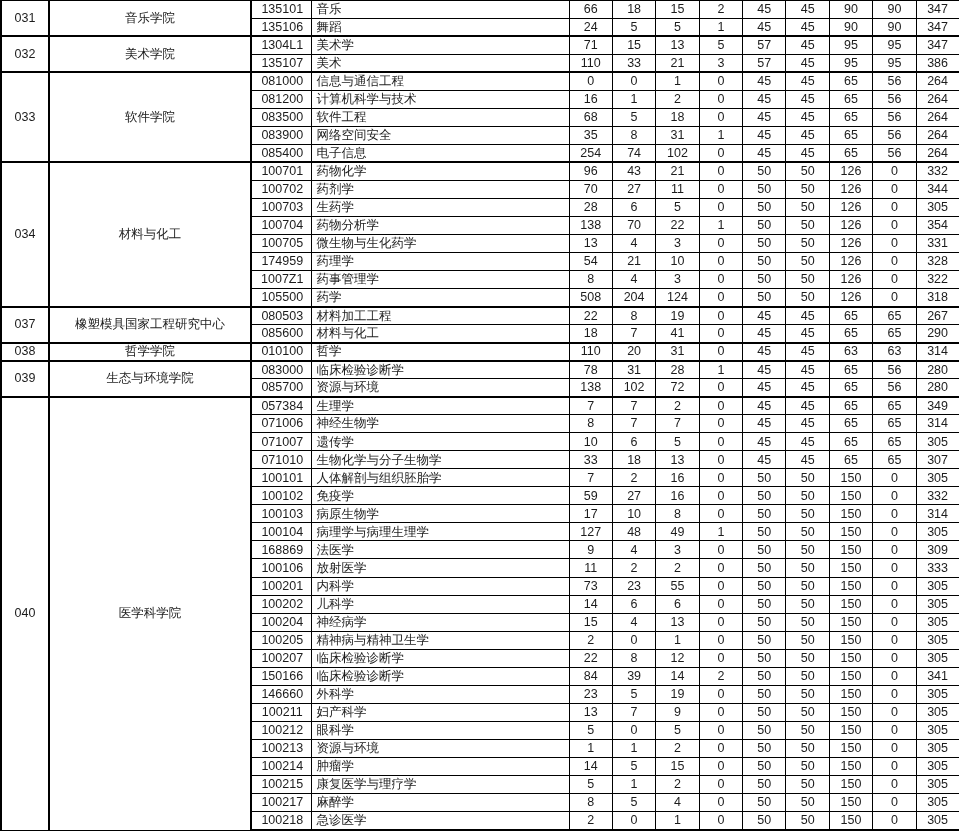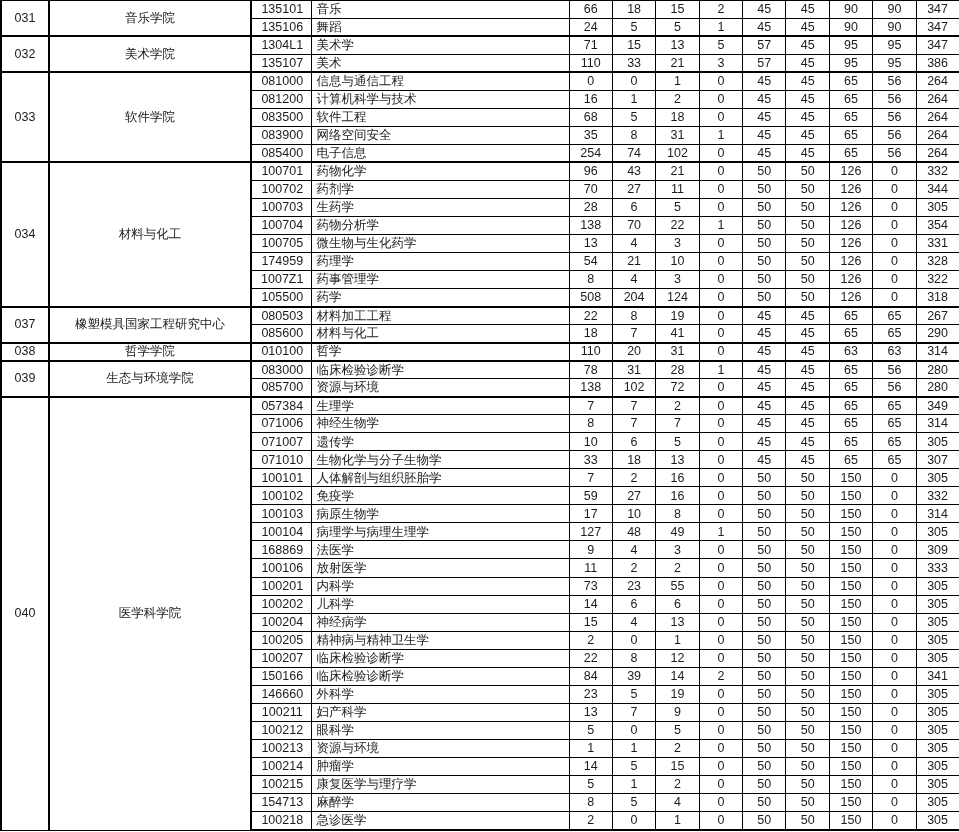--- a/index.html
+++ b/index.html
@@ -668,21 +668,21 @@
         <td class="value-cell" data-name="value-cell">1</td>
         <td class="value-cell" data-name="value-cell">2</td>
         <td class="value-cell" data-name="value-cell">0</td>
         <td class="value-cell" data-name="value-cell">50</td>
         <td class="value-cell" data-name="value-cell">50</td>
         <td class="value-cell" data-name="value-cell">150</td>
         <td class="value-cell" data-name="value-cell">0</td>
         <td class="value-cell value-last" data-name="value-cell">305</td>
       </tr>
       <tr data-name="table-row">
-        <td class="major-code" data-name="major-code-cell">154713</td>
+        <td class="major-code" data-name="major-code-cell">100217</td>
         <td class="major-name" data-name="major-name-cell">麻醉学</td>
         <td class="value-cell" data-name="value-cell">8</td>
         <td class="value-cell" data-name="value-cell">5</td>
         <td class="value-cell" data-name="value-cell">4</td>
         <td class="value-cell" data-name="value-cell">0</td>
         <td class="value-cell" data-name="value-cell">50</td>
         <td class="value-cell" data-name="value-cell">50</td>
         <td class="value-cell" data-name="value-cell">150</td>
         <td class="value-cell" data-name="value-cell">0</td>
         <td class="value-cell value-last" data-name="value-cell">305</td>

